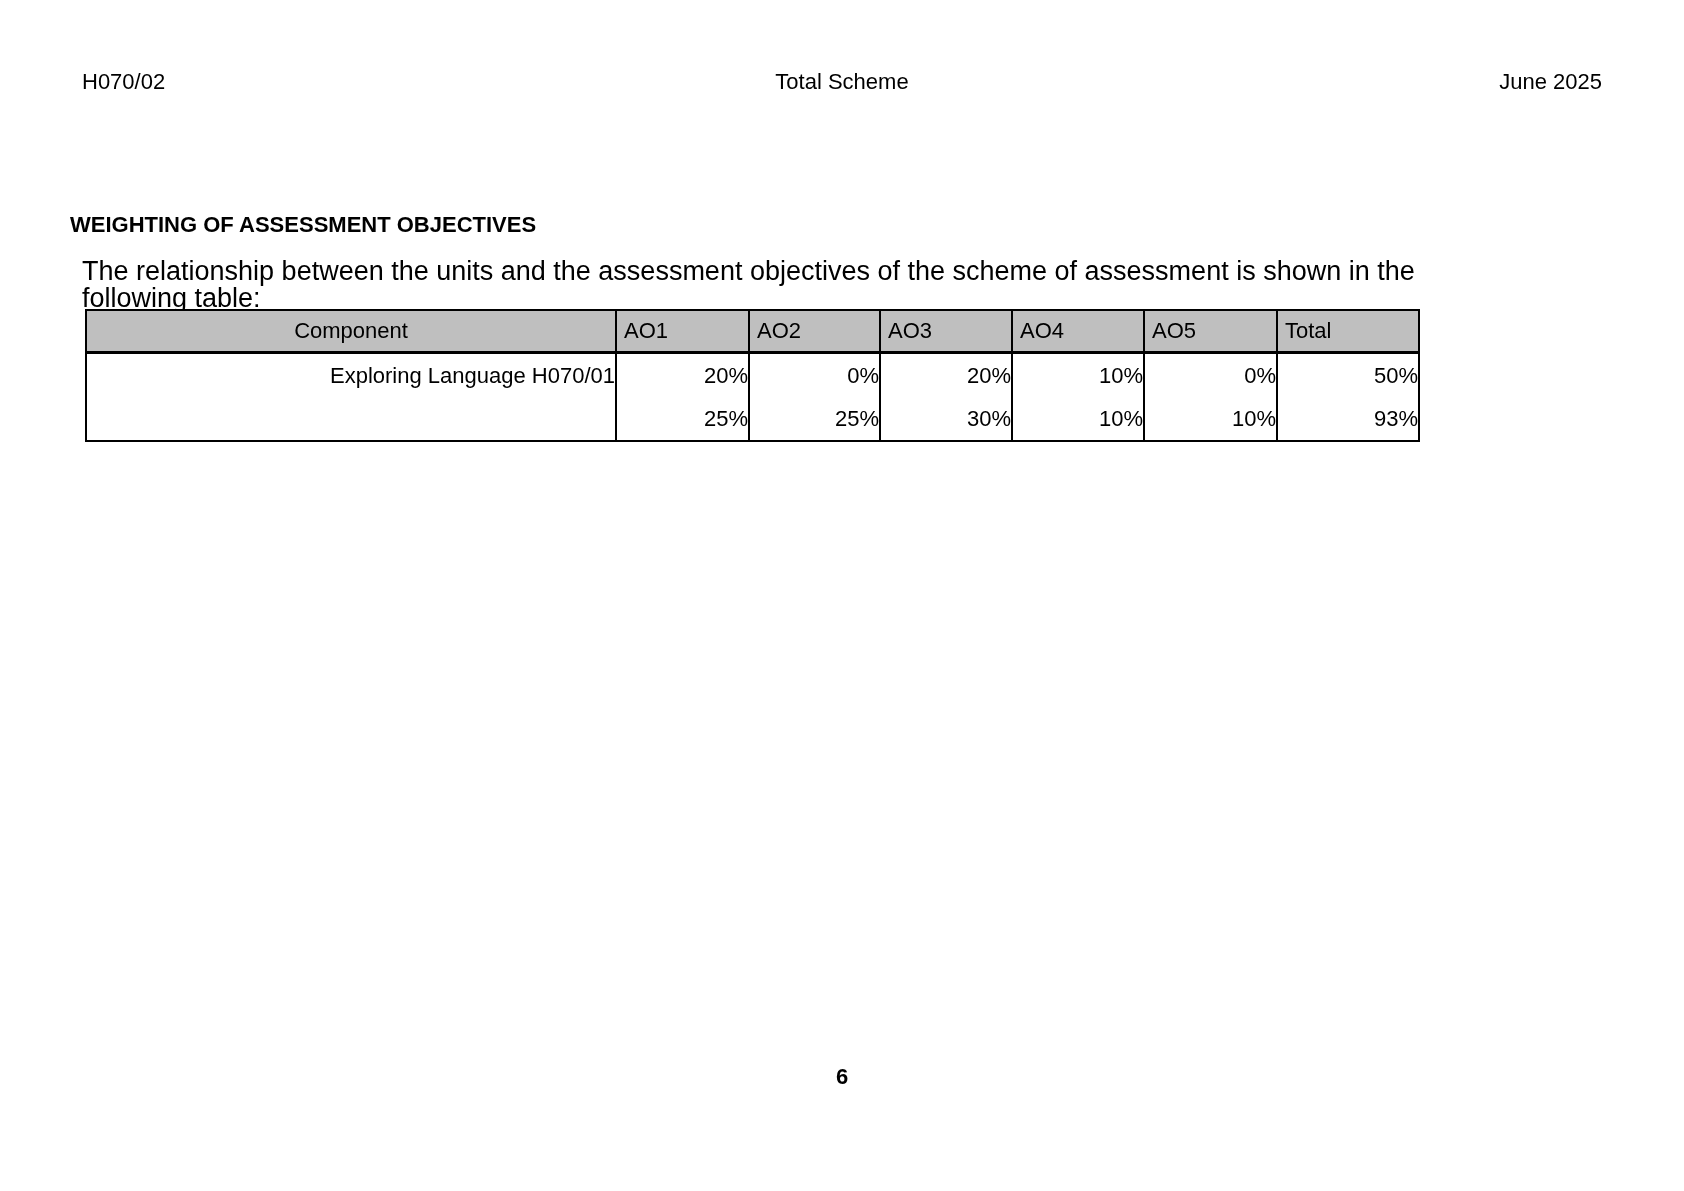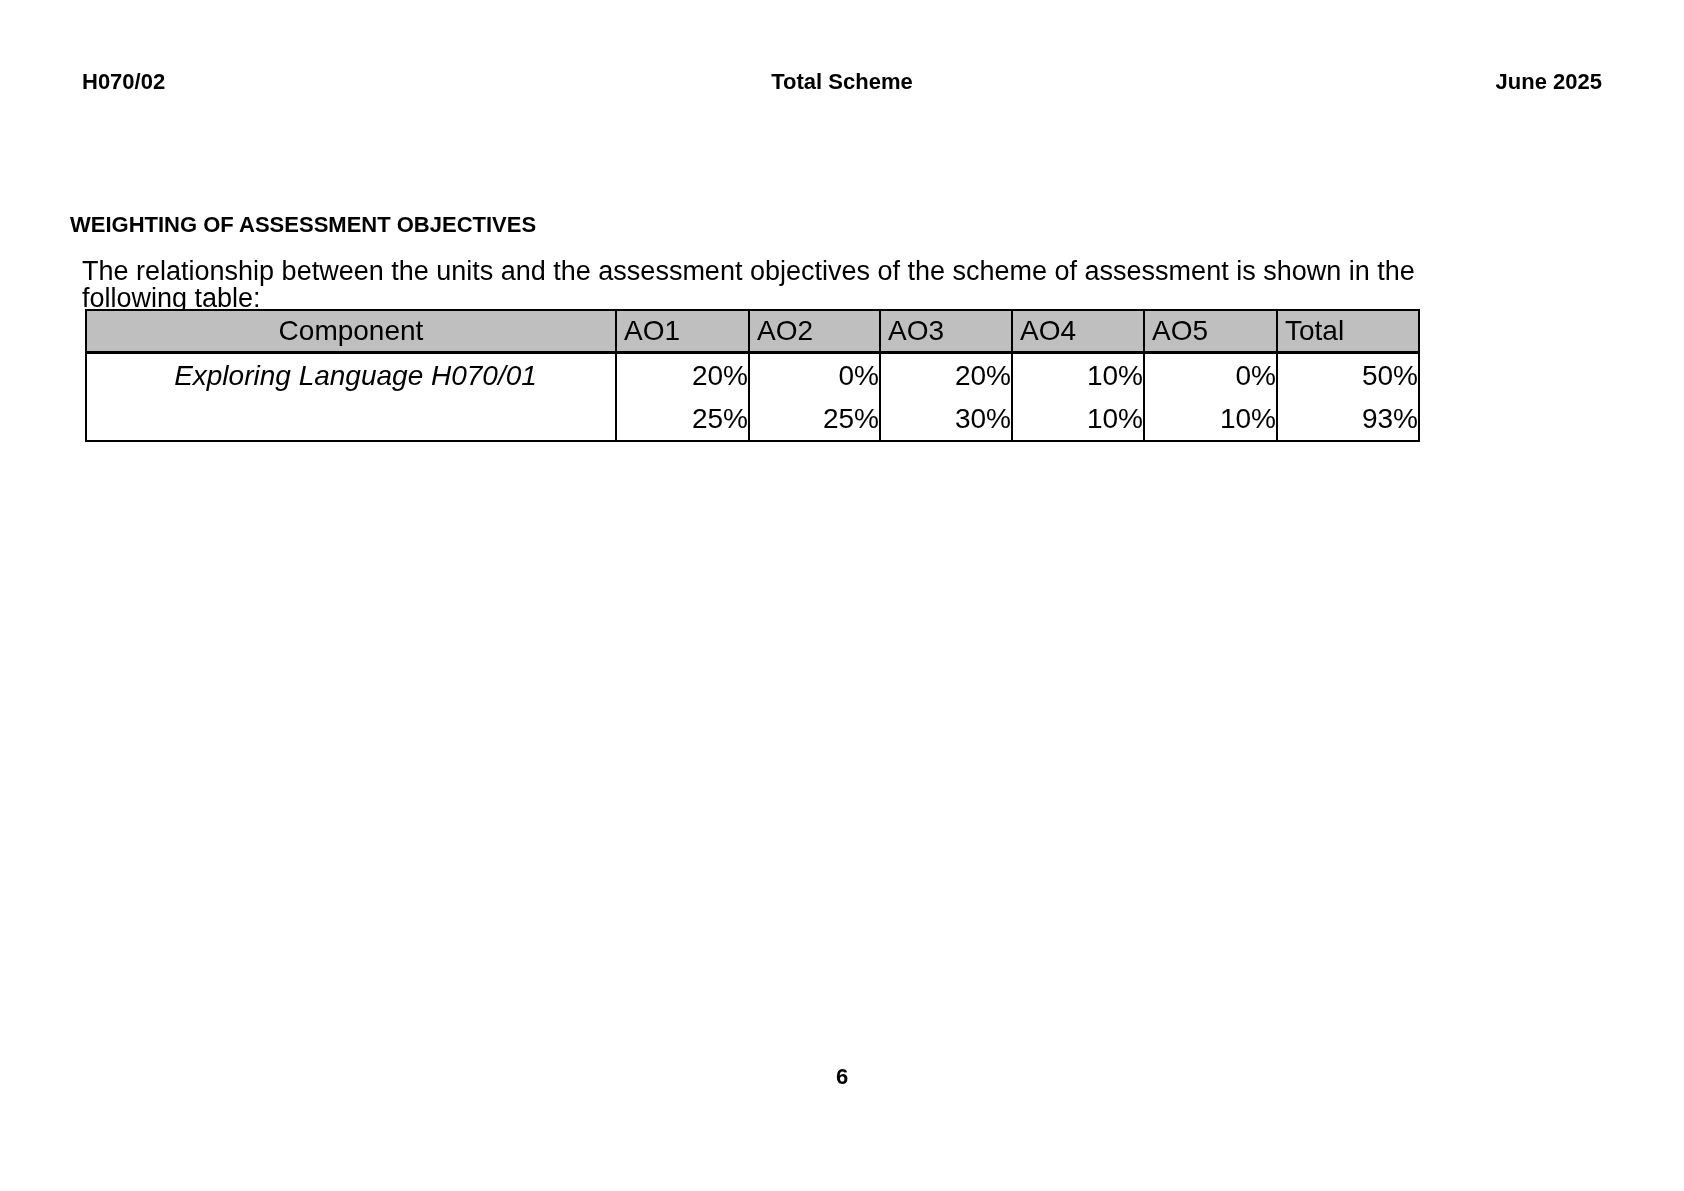--- a/index.html
+++ b/index.html
@@ -15,21 +15,20 @@
   }
   .doc-header {
     position: absolute;
     top: 68px;
     left: 82px;
     right: 82px;
     display: flex;
     align-items: baseline;
     font-size: 22px;
     line-height: 27px;
-    font-weight: bold;
   }
   .doc-header .hl { flex: 1; text-align: left; }
   .doc-header .hc { flex: 1; text-align: center; }
   .doc-header .hr { flex: 1; text-align: right; }
 
   .section-heading {
     position: absolute;
     top: 211px;
     left: 70px;
     font-size: 22px;
@@ -45,21 +44,21 @@
     line-height: 27px;
   }
 
   table.weighting {
     position: absolute;
     top: 309px;
     left: 85px;
     width: 1333px;
     border-collapse: collapse;
     table-layout: fixed;
-    font-size: 28px;
+    font-size: 22px;
     padding-left: 23px;
   }
   table.weighting th, table.weighting td {
     border-left: 2px solid #000;
     border-right: 2px solid #000;
     vertical-align: middle;
     overflow: hidden;
     white-space: nowrap;
   }
   table.weighting thead th {
@@ -70,23 +69,22 @@
     border-bottom: 3px solid #000;
     text-align: left;
     padding-left: 7px;
   }
   table.weighting thead th.comp-head {
     text-align: center;
     padding-left: 0;
   }
   table.weighting td { text-align: right; }
   table.weighting td.comp-cell {
-    text-align: center;
+    text-align: right;
     padding-left: 9px;
-    font-style: italic;
   }
   table.weighting tr.row-1 td { height: 46px; border-bottom: 0; }
   table.weighting tr.row-2 td { height: 44px; border-top: 0; border-bottom: 2px solid #000; }
   table.weighting tr.row-total td { height: 43px; border-bottom: 2px solid #000; }
 
   .page-number {
     position: absolute;
     top: 1063px;
     left: 0;
     width: 100%;

